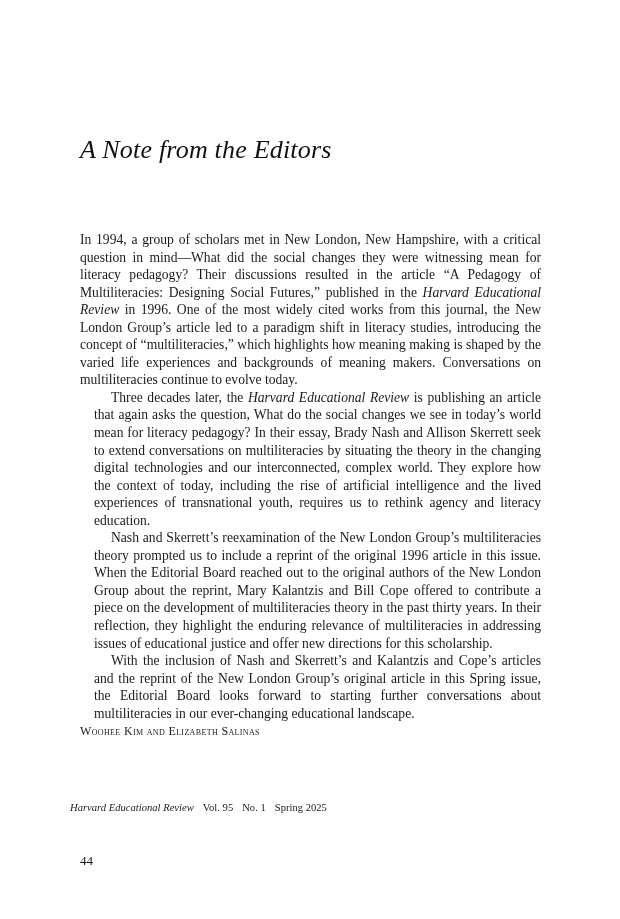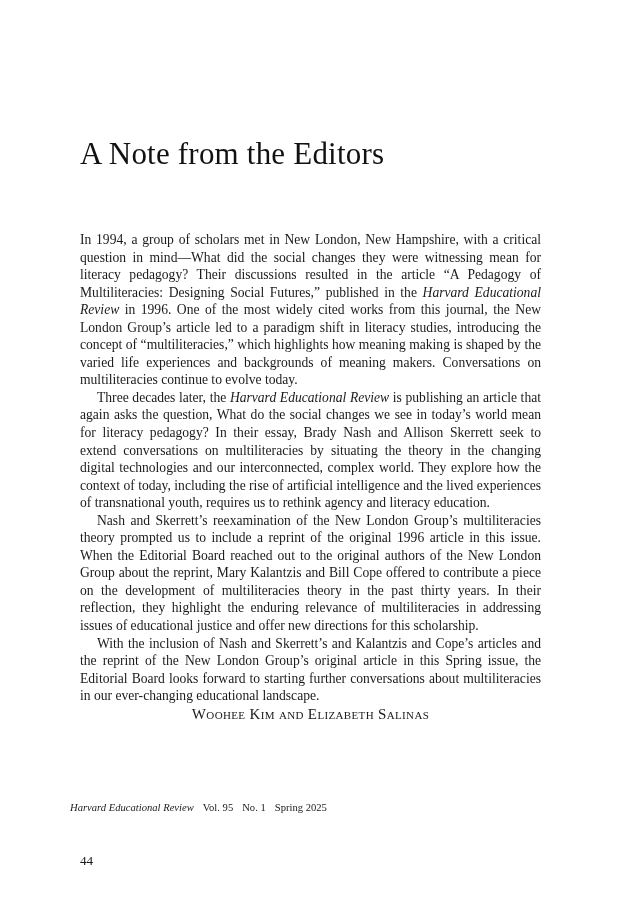--- a/index.html
+++ b/index.html
@@ -23,21 +23,22 @@
     height: 919px;
     overflow: hidden;
   }
 
   
   .title {
     position: absolute;
     left: 80px;
     top: 116px;
     width: 461px;
-    font-size: 31px;
+    font-size: 26px;
+    font-style: italic;
     font-weight: 400;
     line-height: 34px;
     letter-spacing: 0.2px;
     color: #111111;
     white-space: nowrap;
   }
 
   
   .body-block {
     position: absolute;
@@ -50,31 +51,32 @@
     margin: 0;
     font-size: 13.6px;
     line-height: 17.55px;
     text-align: justify;
     text-justify: inter-word;
     hyphens: manual;
     color: #1a1a1a;
   }
   .para.indent {
     text-indent: 17px;
+    margin-left: 14px;
   }
   .para i, .para .ital {
     font-style: italic;
   }
 
   
   .signature {
     margin: 0;
     padding-top: 1px;
-    text-align: center;
-    font-size: 15px;
+    text-align: left;
+    font-size: 12px;
     line-height: 17.55px;
     font-variant: small-caps;
     letter-spacing: 0.35px;
     color: #1a1a1a;
   }
 
   
   .footer {
     position: absolute;
     left: 70px;

